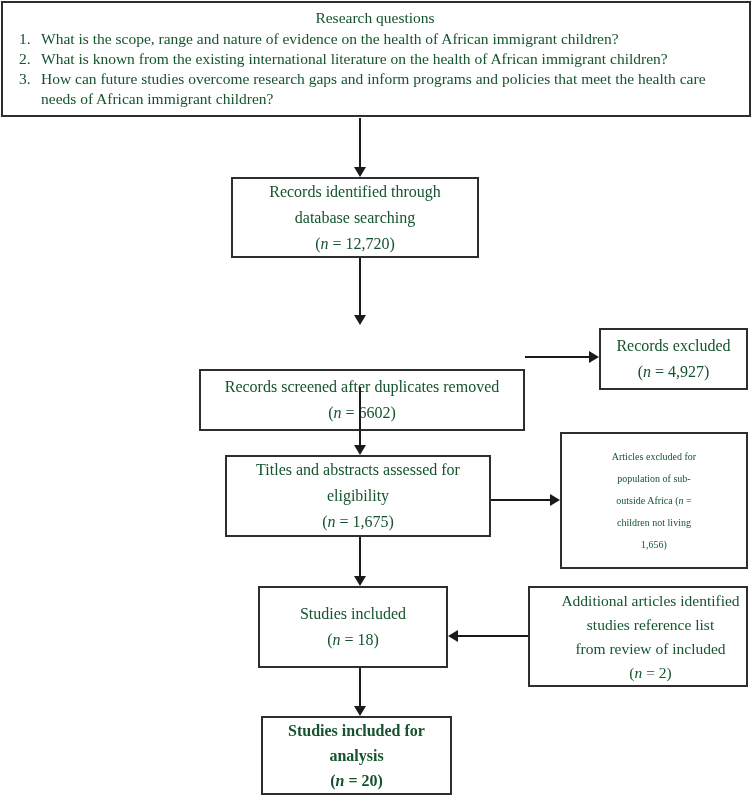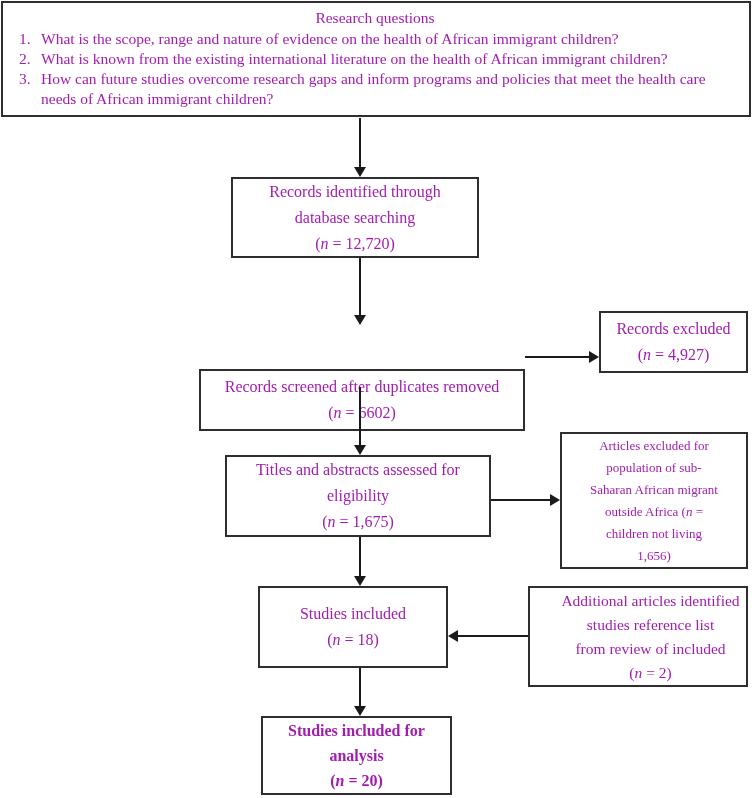--- a/index.html
+++ b/index.html
@@ -6,21 +6,21 @@
     margin: 0;
     padding: 0;
     background: #ffffff;
   }
   #canvas {
     position: relative;
     width: 752px;
     height: 798px;
     background: #ffffff;
     font-family: "Liberation Serif", serif;
-    color: #a21caf;
+    color: #14532d;
     overflow: hidden;
   }
   .box {
     position: absolute;
     box-sizing: border-box;
     border: 2px solid #2e2e2e;
     background: #ffffff;
     display: flex;
     flex-direction: column;
     align-items: center;
@@ -111,41 +111,40 @@
   <div class="head-down" style="left:354px;top:315px;"></div>
 
   <div class="box" style="left:199px;top:325px;width:326px;height:62px;margin-top:44px;">
     <div class="line">Records screened after duplicates removed</div>
     <div class="line"><span>(</span><i>n</i><span> = 6602)</span></div>
   </div>
 
   <div class="shaft-h" style="left:525px;top:356px;width:66px;"></div>
   <div class="head-right" style="left:589px;top:351px;"></div>
 
-  <div class="box" style="left:599px;top:311px;width:149px;height:62px;">
+  <div class="box" style="left:599px;top:328px;width:149px;height:62px;">
     <div class="line">Records excluded</div>
     <div class="line"><span>(</span><i>n</i><span> = 4,927)</span></div>
   </div>
 
   <div class="shaft-v" style="left:359px;top:387px;height:58px;"></div>
   <div class="head-down" style="left:354px;top:445px;"></div>
 
   <div class="box" style="left:225px;top:455px;width:266px;height:82px;">
     <div class="line">Titles and abstracts assessed for</div>
     <div class="line">eligibility</div>
     <div class="line"><span>(</span><i>n</i><span> = 1,675)</span></div>
   </div>
 
   <div class="shaft-h" style="left:491px;top:499px;width:61px;"></div>
   <div class="head-right" style="left:550px;top:494px;"></div>
 
-  <div class="box" style="left:560px;top:432px;width:188px;height:137px;font-size:13px;line-height:22px;">
+  <div class="box" style="left:560px;top:432px;width:188px;height:137px;font-size:10px;line-height:22px;">
     <div class="line">Articles excluded for</div>
     <div class="line">population of sub-</div>
-    <div class="line">Saharan African migrant</div>
     <div class="line"><span>outside Africa (</span><i>n</i><span> =</span></div>
     <div class="line">children not living</div>
     <div class="line">1,656)</div>
   </div>
 
   <div class="shaft-v" style="left:359px;top:537px;height:40px;"></div>
   <div class="head-down" style="left:354px;top:576px;"></div>
 
   <div class="box" style="left:258px;top:586px;width:190px;height:82px;">
     <div class="line">Studies included</div>

